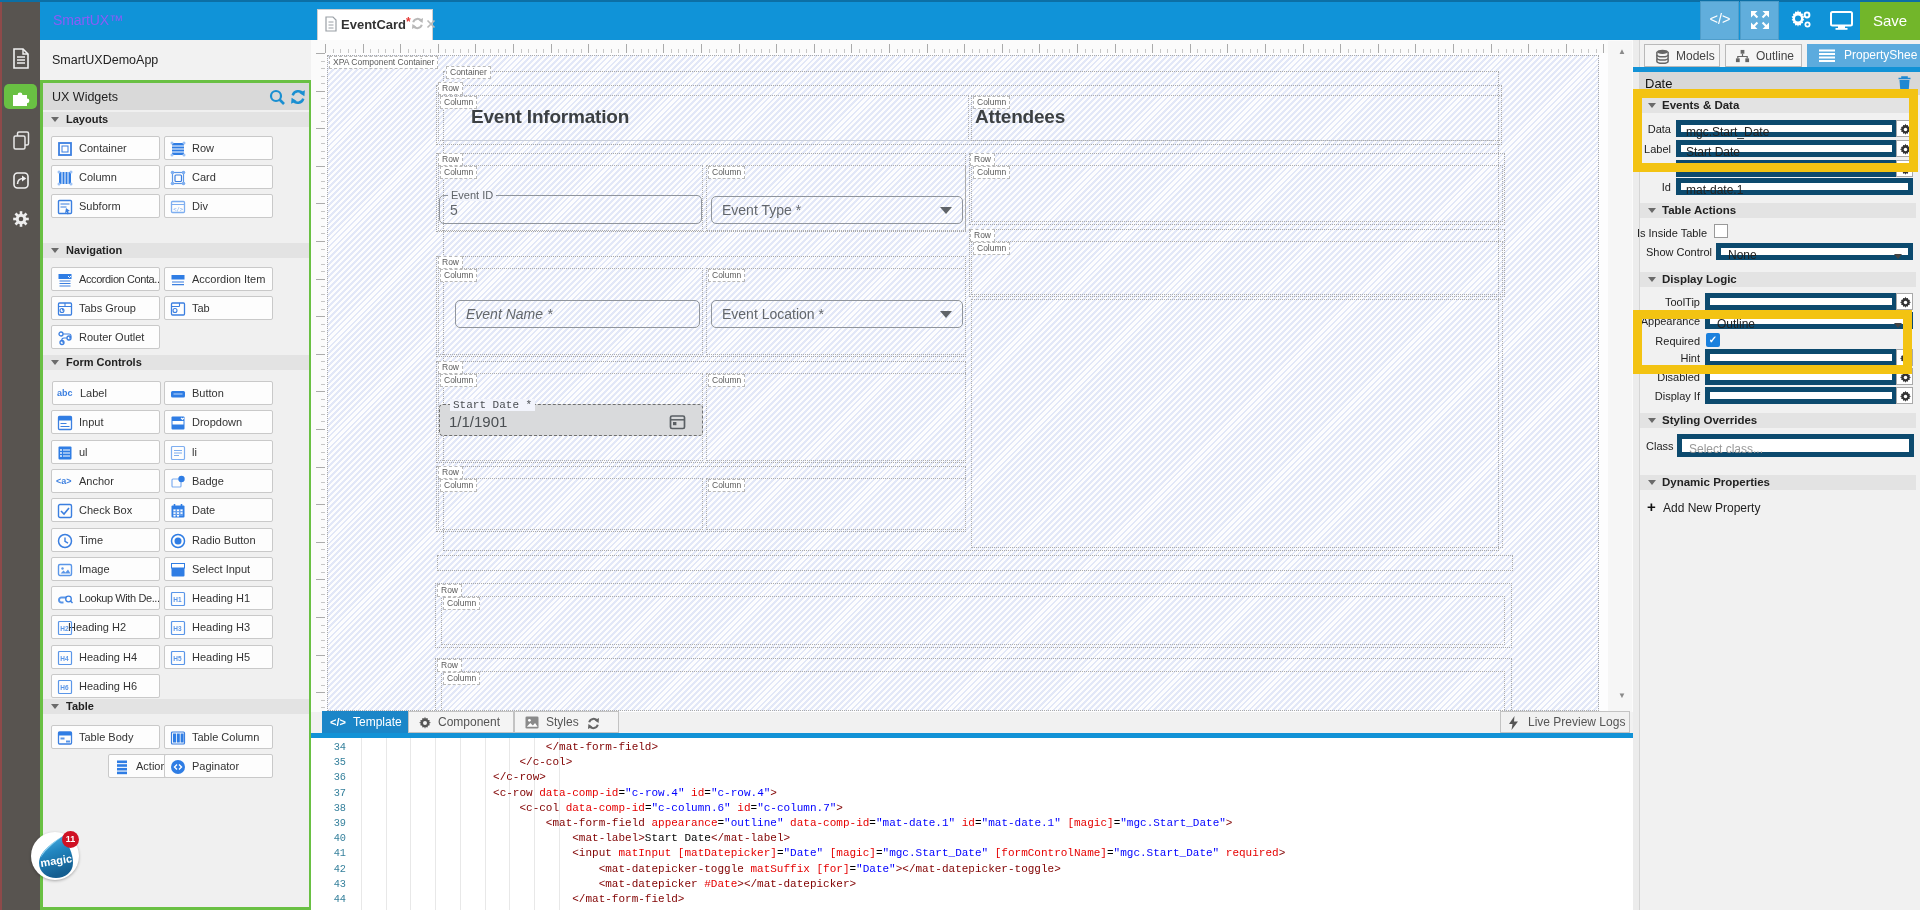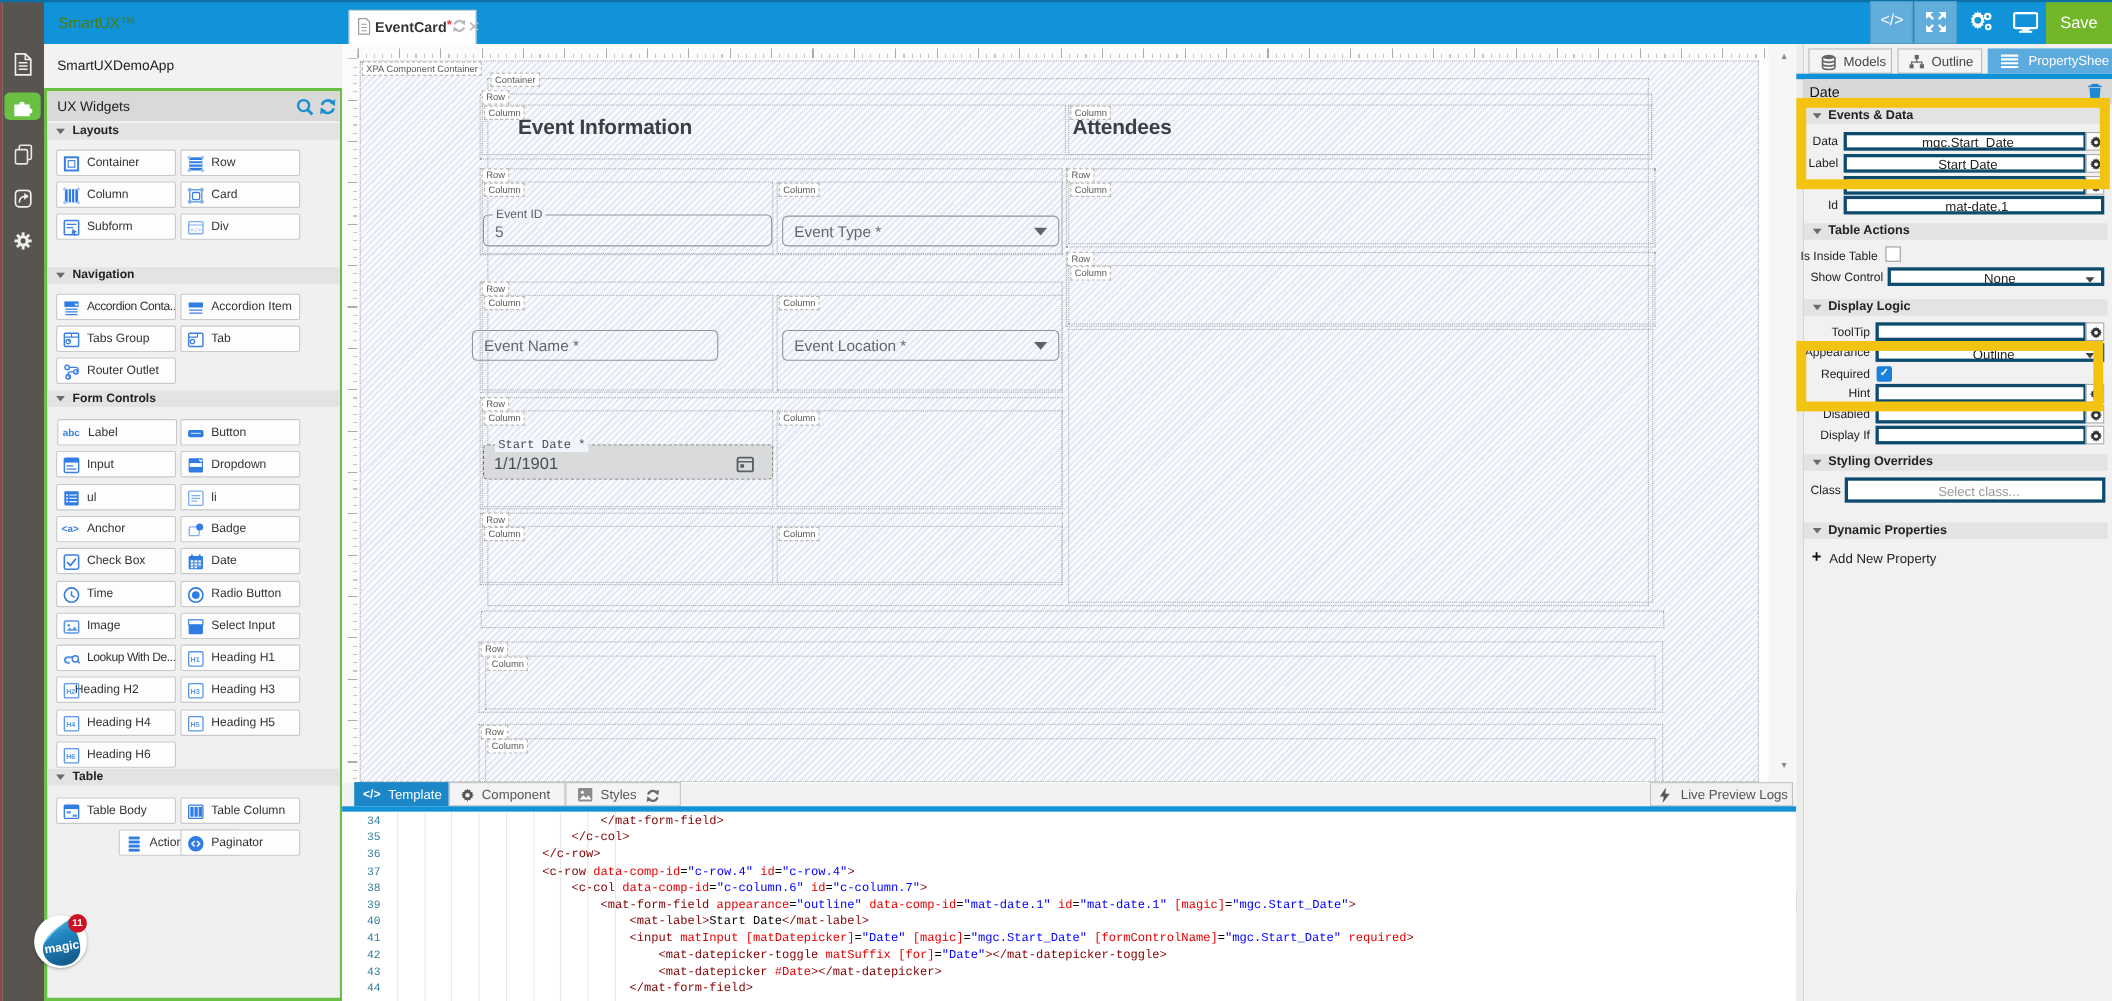--- a/index.html
+++ b/index.html
@@ -10,21 +10,21 @@
 .dashbox { position:absolute; border:1px dotted #aaaaaa; }
 .dotbox { position:absolute; border:1px dotted #aeaeae; }
 .clabel { position:absolute; background:#fff; border:1px dashed #b9b9b9; font-size:8.5px; color:#5a5a5a; line-height:11px; padding:0 3px; white-space:nowrap; z-index:5; }
 .mfield { position:absolute; border:1px solid #90959c; border-radius:5px; color:#63676c; font-size:14px; }
 .flabel { position:absolute; top:-6px; left:8px; font-size:11px; color:#5f6368; line-height:11px; padding:0 3px; background:#f2f4fc; white-space:nowrap; }
 .caret { position:absolute; width:0; height:0; border-left:6px solid transparent; border-right:6px solid transparent; border-top:7px solid #5f6368; }
 .wbox { position:absolute; width:109px; height:24px; background:#fdfdfd; border:1px solid #c9c9c9; border-radius:2px; font-size:11px; color:#333; line-height:23px; padding-left:27px; white-space:nowrap; overflow:hidden; }
 .sech { position:absolute; background:#e3e3e3; font-size:11px; font-weight:bold; color:#222; line-height:15px; padding-left:23px; }
 .sech:before { content:""; position:absolute; left:8px; top:5px; width:0; height:0; border-left:4px solid transparent; border-right:4px solid transparent; border-top:5px solid #6a6a6a; }
 .rlabel { position:absolute; font-size:11px; color:#222; text-align:right; white-space:nowrap; }
-.rinput { position:absolute; background:#fff; border:3px solid #0c4a6e; font-size:12px; color:#222;text-align:center; }
+.rinput { position:absolute; background:#fff; border:5px solid #0c4a6e; font-size:12px; color:#222; }
 .rgear { position:absolute; width:17px; height:17px; background:#fff; border:1px solid #a9a9a9; }
 .ylw { position:absolute; border:9px solid #f3c312; z-index:40; }
 .ln { position:absolute; width:35px; text-align:right; color:#35809c; font-family:"Liberation Mono",monospace; font-size:10.3px; }
 .cl { position:absolute; white-space:pre; color:#000; font-family:Liberation Mono, monospace; font-size:11px; }
 .tn { color:#800000; } .at { color:#e50000; } .av { color:#0000ff; }
 </style>
 </head>
 <body>
 <div id="root">
 <div class="a" style="left:0;top:0;width:2px;height:910px;background:#8e4a4a;"></div>
@@ -52,21 +52,21 @@
         <rect x="7.7" y="1.2" width="2.6" height="15.6"></rect>
         <rect x="7.7" y="1.2" width="2.6" height="15.6" transform="rotate(45 9 9)"></rect>
         <rect x="7.7" y="1.2" width="2.6" height="15.6" transform="rotate(90 9 9)"></rect>
         <rect x="7.7" y="1.2" width="2.6" height="15.6" transform="rotate(135 9 9)"></rect>
         <circle cx="9" cy="9" r="5.2"></circle>
       </g>
       <circle cx="9" cy="9" r="2.3" fill="#585450"></circle>
     </svg>
 <div class="a" style="left:0;top:0;width:40px;height:2px;background:#0c6fa5;z-index:20;"></div>
 <div class="a" style="left:40px;top:0;width:1880px;height:40px;background:#1093d8;border-top:2px solid #0c6fa5;"></div>
-<div class="a" style="left:53px;top:12px;color:#4d7c0f;font-size:14px;letter-spacing:-0.1px;">SmartUX™</div>
+<div class="a" style="left:53px;top:12px;color:#8b5cf6;font-size:14px;letter-spacing:-0.1px;">SmartUX™</div>
 <div class="a" style="left:317px;top:9px;width:116px;height:32px;background:#fff;border:1px solid #cfcfcf;"></div>
 <svg style="position:absolute;left:325px;top:16px;" width="12" height="16" viewBox="0 0 12 16">
       <path d="M1 1 h7 l3 3 v11 h-10 z" fill="none" stroke="#9aa0a6" stroke-width="1.2"></path>
       <path d="M3.5 6 h5 M3.5 9 h5 M3.5 12 h5" stroke="#9aa0a6" stroke-width="1"></path>
     </svg>
 <div class="a" style="left:341px;top:17px;font-size:13px;font-weight:bold;color:#333;">EventCard<span style="color:#e53935;position:relative;top:-3px;font-size:12px;">*</span></div>
 <svg style="position:absolute;left:411px;top:17px;" width="13" height="13" viewBox="0 0 13 13">
       <path d="M2.2 5.2 A4.6 4.6 0 0 1 10.5 4" fill="none" stroke="#b9b9b9" stroke-width="2"></path>
       <polygon points="12,1 11.6,5.9 7.6,3.3" fill="#b9b9b9"></polygon>
       <path d="M10.8 7.8 A4.6 4.6 0 0 1 2.5 9" fill="none" stroke="#b9b9b9" stroke-width="2"></path>
@@ -352,21 +352,21 @@
 <div class="clabel" style="left:648px;top:113px;">Column</div>
 <div class="dashbox" style="left:644px;top:176px;width:536px;height:68px;"></div>
 <div class="clabel" style="left:645px;top:176px;">Row</div>
 <div class="dotbox" style="left:646px;top:188px;width:532px;height:54px;"></div>
 <div class="clabel" style="left:648px;top:189px;">Column</div>
 <div class="dotbox" style="left:646px;top:246px;width:532px;height:249px;"></div>
 <div class="dashbox" style="left:111px;top:203px;width:530px;height:101px;"></div>
 <div class="clabel" style="left:113px;top:203px;">Row</div>
 <div class="dotbox" style="left:113px;top:215px;width:265px;height:87px;"></div>
 <div class="clabel" style="left:115px;top:216px;">Column</div>
-<div class="mfield" style="left:104px;top:247px;width:224px;height:28px;">
+<div class="mfield" style="left:130px;top:247px;width:245px;height:28px;font-style:italic;">
         <span style="position:absolute;left:10px;top:5px;">Event Name *</span>
       </div>
 <div class="dotbox" style="left:381px;top:215px;width:260px;height:87px;"></div>
 <div class="clabel" style="left:383px;top:216px;">Column</div>
 <div class="mfield" style="left:386px;top:247px;width:252px;height:28px;">
         <span style="position:absolute;left:10px;top:5px;">Event Location *</span>
         <span class="caret" style="right:10px;top:10px;"></span>
       </div>
 <div class="dashbox" style="left:111px;top:308px;width:530px;height:102px;"></div>
 <div class="clabel" style="left:113px;top:308px;">Row</div>

